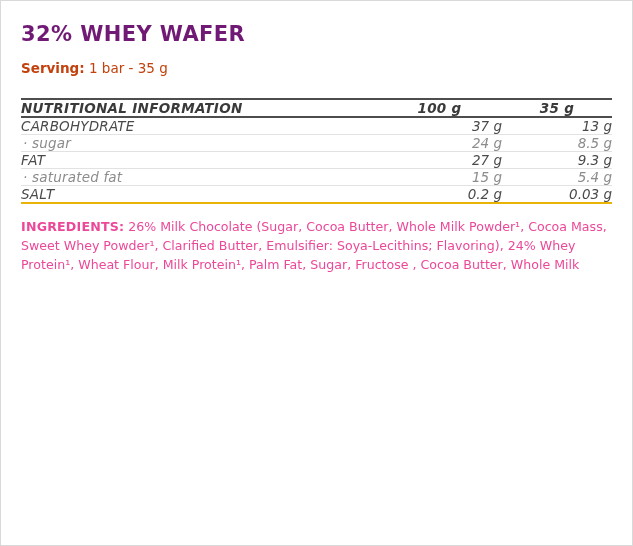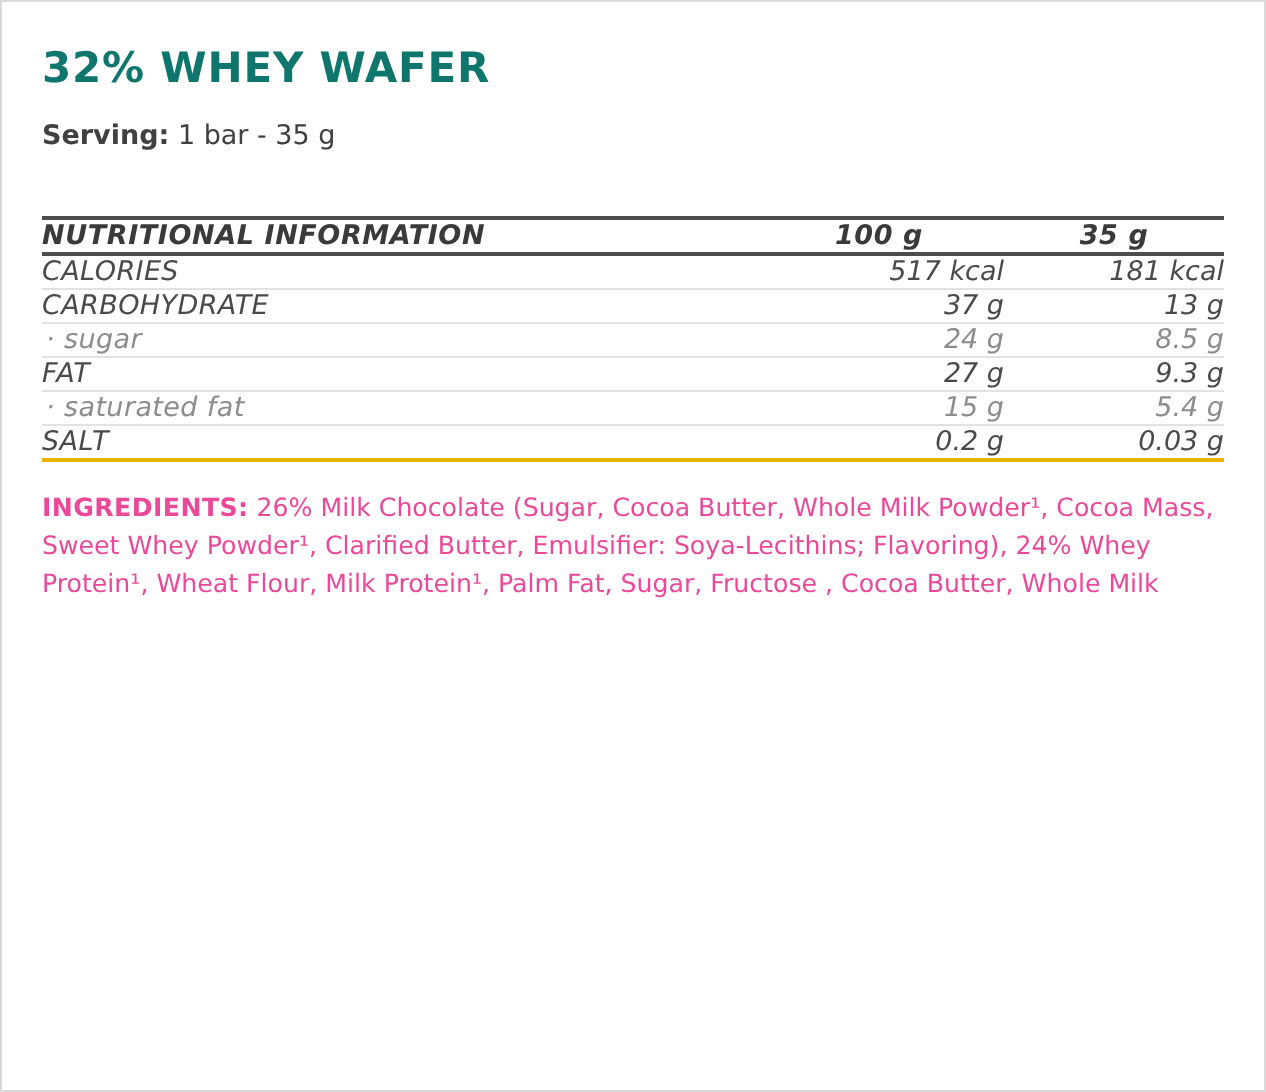--- a/index.html
+++ b/index.html
@@ -19,28 +19,28 @@
     width: 633px;
     height: 546px;
     border: 1px solid #d9d9d9;
     padding: 22px 20px 10px 20px;
     background: #ffffff;
   }
   .product-title {
     font-size: 21px;
     font-weight: bold;
     letter-spacing: 0.4px;
-    color: #0f766e;
+    color: #701a75;
     margin: 0 0 14px 0;
     line-height: 1.1;
   }
   .serving-line {
     font-size: 13.5px;
-    color: #404040;
-    margin-bottom: 30px;
+    color: #c2410c;
+    margin-bottom: 20px;
     padding-bottom: 2px;
   }
   .serving-line .serving-label {
     font-weight: bold;
   }
   table.nutrition {
     width: 100%;
     border-collapse: collapse;
     font-size: 13.5px;
   }
@@ -113,25 +113,20 @@
   <table class="nutrition">
     <thead>
       <tr class="head-row">
         <th>NUTRITIONAL INFORMATION</th>
         <th class="num col-100">100 g</th>
         <th class="num col-35">35 g</th>
       </tr>
     </thead>
     <tbody>
       <tr>
-        <td class="name">CALORIES</td>
-        <td class="num col-100">517 kcal</td>
-        <td class="num col-35">181 kcal</td>
-      </tr>
-      <tr>
         <td class="name">CARBOHYDRATE</td>
         <td class="num col-100">37 g</td>
         <td class="num col-35">13 g</td>
       </tr>
       <tr class="sub">
         <td class="name">· sugar</td>
         <td class="num col-100">24 g</td>
         <td class="num col-35">8.5 g</td>
       </tr>
       <tr>

